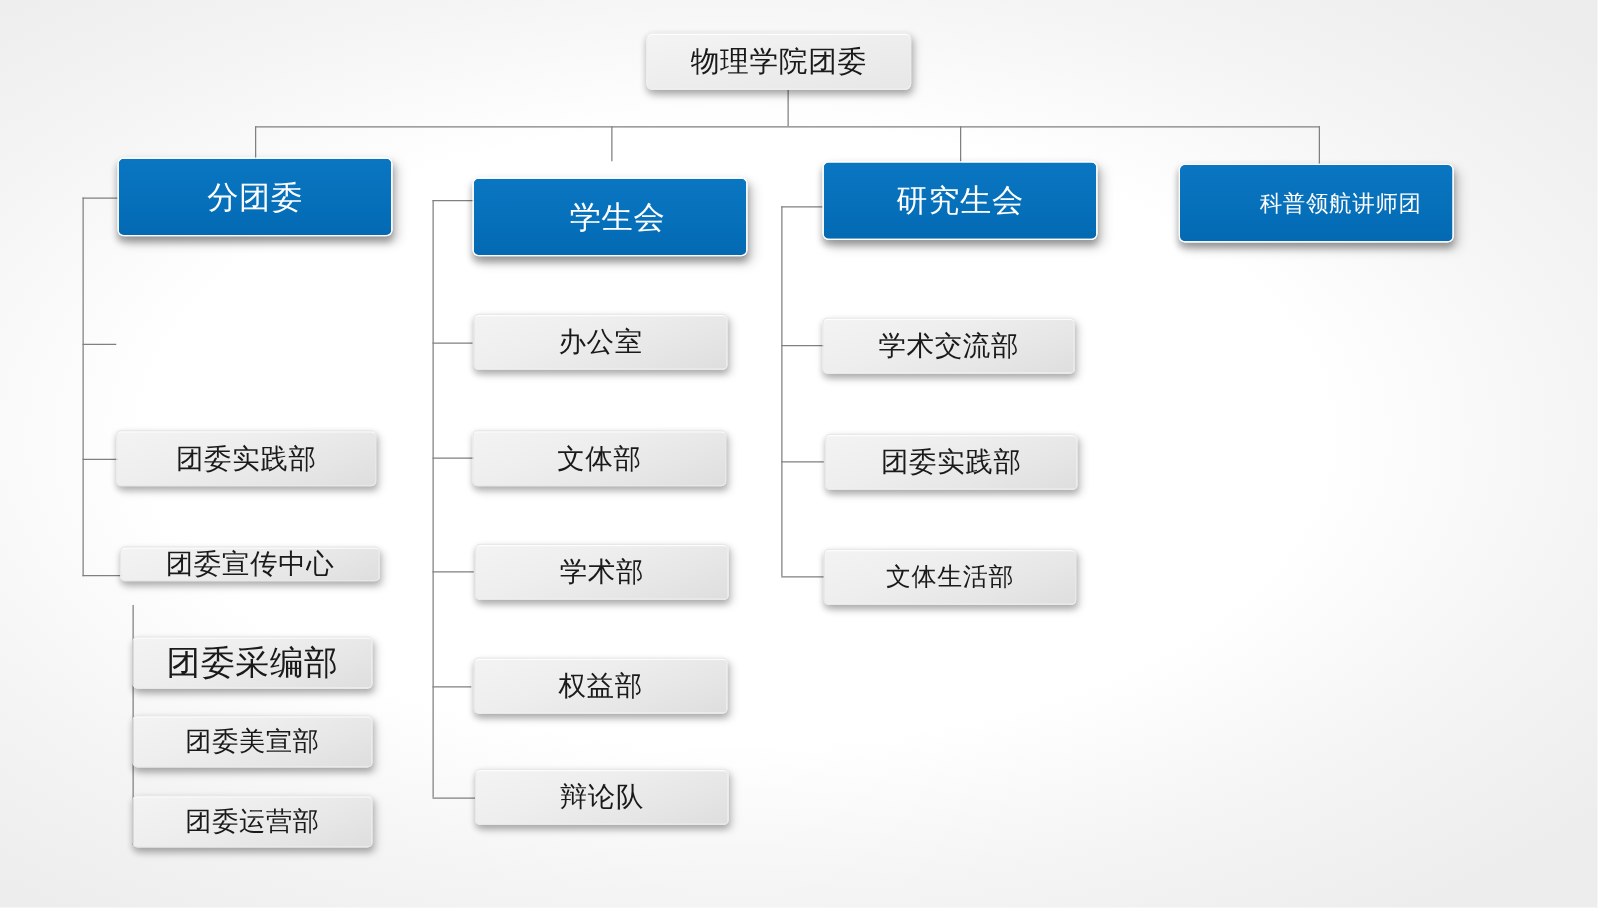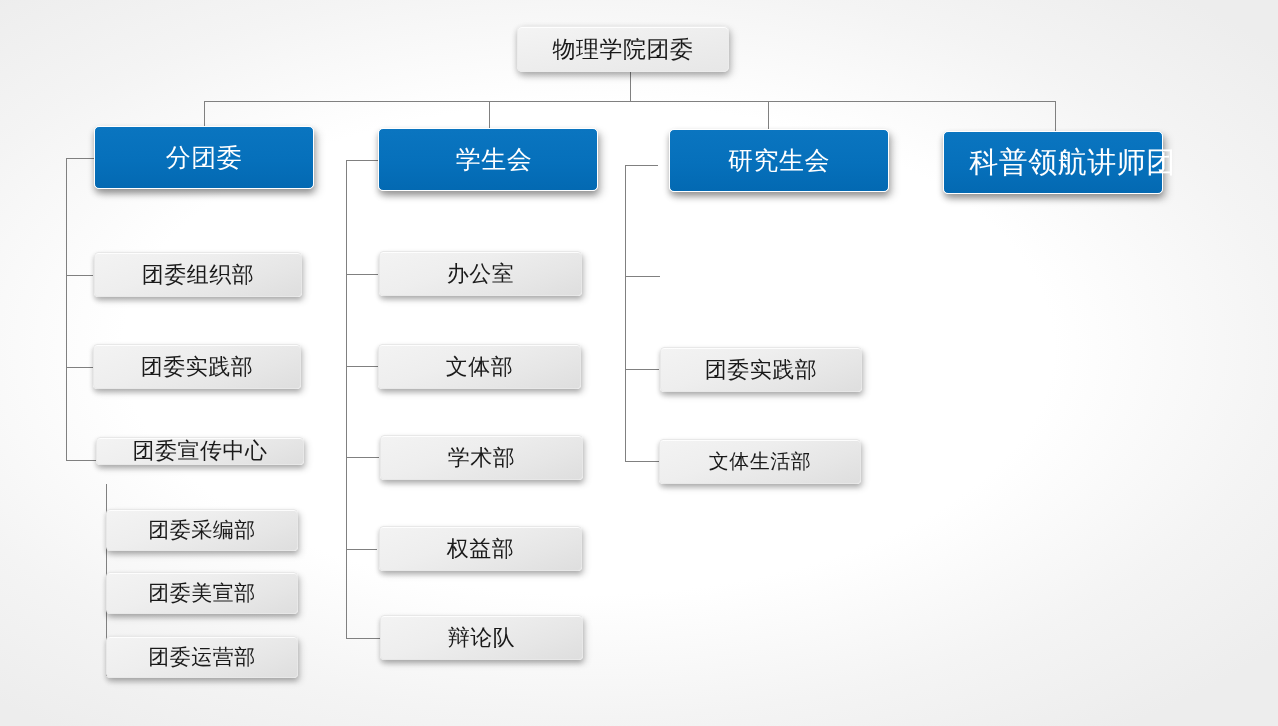--- a/index.html
+++ b/index.html
@@ -105,46 +105,46 @@
   <div class="conn v" style="left:625px; top:165px; height:296px;"></div>
   <div class="conn h" style="left:625px; top:165px; width:33px;"></div>
   <div class="conn h" style="left:625px; top:276px; width:35px;"></div>
   <div class="conn h" style="left:625px; top:369px; width:34px;"></div>
   <div class="conn h" style="left:625px; top:461px; width:34px;"></div>
 
   <div class="node root" style="left:517px; top:26px; width:212px; height:46px; font-size:23px;">物理学院团委</div>
 
   <div class="node blue" style="left:94px; top:126px; width:220px; height:63px; font-size:25px;">分团委</div>
 
-  <div class="node blue" style="left:378px; top:128px; width:220px; height:63px; font-size:25px;padding-left:12px;">学生会</div>
+  <div class="node blue" style="left:378px; top:142px; width:220px; height:63px; font-size:25px;padding-left:12px;">学生会</div>
 
-  <div class="node blue" style="left:658px; top:129px; width:220px; height:63px; font-size:25px;margin-left:11px;">研究生会</div>
+  <div class="node blue" style="left:658px; top:129px; width:220px; height:63px; font-size:25px;">研究生会</div>
 
-  <div class="node blue" style="left:943px; top:131px; width:220px; height:63px; font-size:29px;padding-left:39px;">科普领航讲师团</div>
+  <div class="node blue" style="left:943px; top:131px; width:220px; height:63px; font-size:18px;padding-left:39px;">科普领航讲师团</div>
 
-  <div class="node gray" style="left:94px; top:252px; width:208px; height:45px; font-size:22px;">团委组织部</div>
 
   <div class="node gray" style="left:93px; top:344px; width:208px; height:45px; font-size:22px;">团委实践部</div>
 
   <div class="node gray" style="left:96px; top:437px; width:208px; height:28px; font-size:22px;">团委宣传中心</div>
 
-  <div class="node gray" style="left:106px; top:509px; width:192px; height:42px; font-size:21px;">团委采编部</div>
+  <div class="node gray" style="left:106px; top:509px; width:192px; height:42px; font-size:27px;">团委采编部</div>
 
   <div class="node gray" style="left:106px; top:572px; width:192px; height:42px; font-size:21px;">团委美宣部</div>
 
   <div class="node gray" style="left:106px; top:636px; width:192px; height:42px; font-size:21px;">团委运营部</div>
 
   <div class="node gray" style="left:379px; top:251px; width:203px; height:45px; font-size:22px;">办公室</div>
 
   <div class="node gray" style="left:378px; top:344px; width:203px; height:45px; font-size:22px;">文体部</div>
 
   <div class="node gray" style="left:380px; top:435px; width:203px; height:45px; font-size:22px;">学术部</div>
 
   <div class="node gray" style="left:379px; top:526px; width:203px; height:45px; font-size:22px;">权益部</div>
 
   <div class="node gray" style="left:380px; top:615px; width:203px; height:45px; font-size:22px;">辩论队</div>
 
+  <div class="node gray" style="left:658px; top:254px; width:202px; height:45px; font-size:22px;">学术交流部</div>
 
   <div class="node gray" style="left:660px; top:347px; width:202px; height:45px; font-size:22px;">团委实践部</div>
 
   <div class="node gray" style="left:659px; top:439px; width:202px; height:45px; font-size:20px;">文体生活部</div>
 
 </div>
 
 </body></html>

